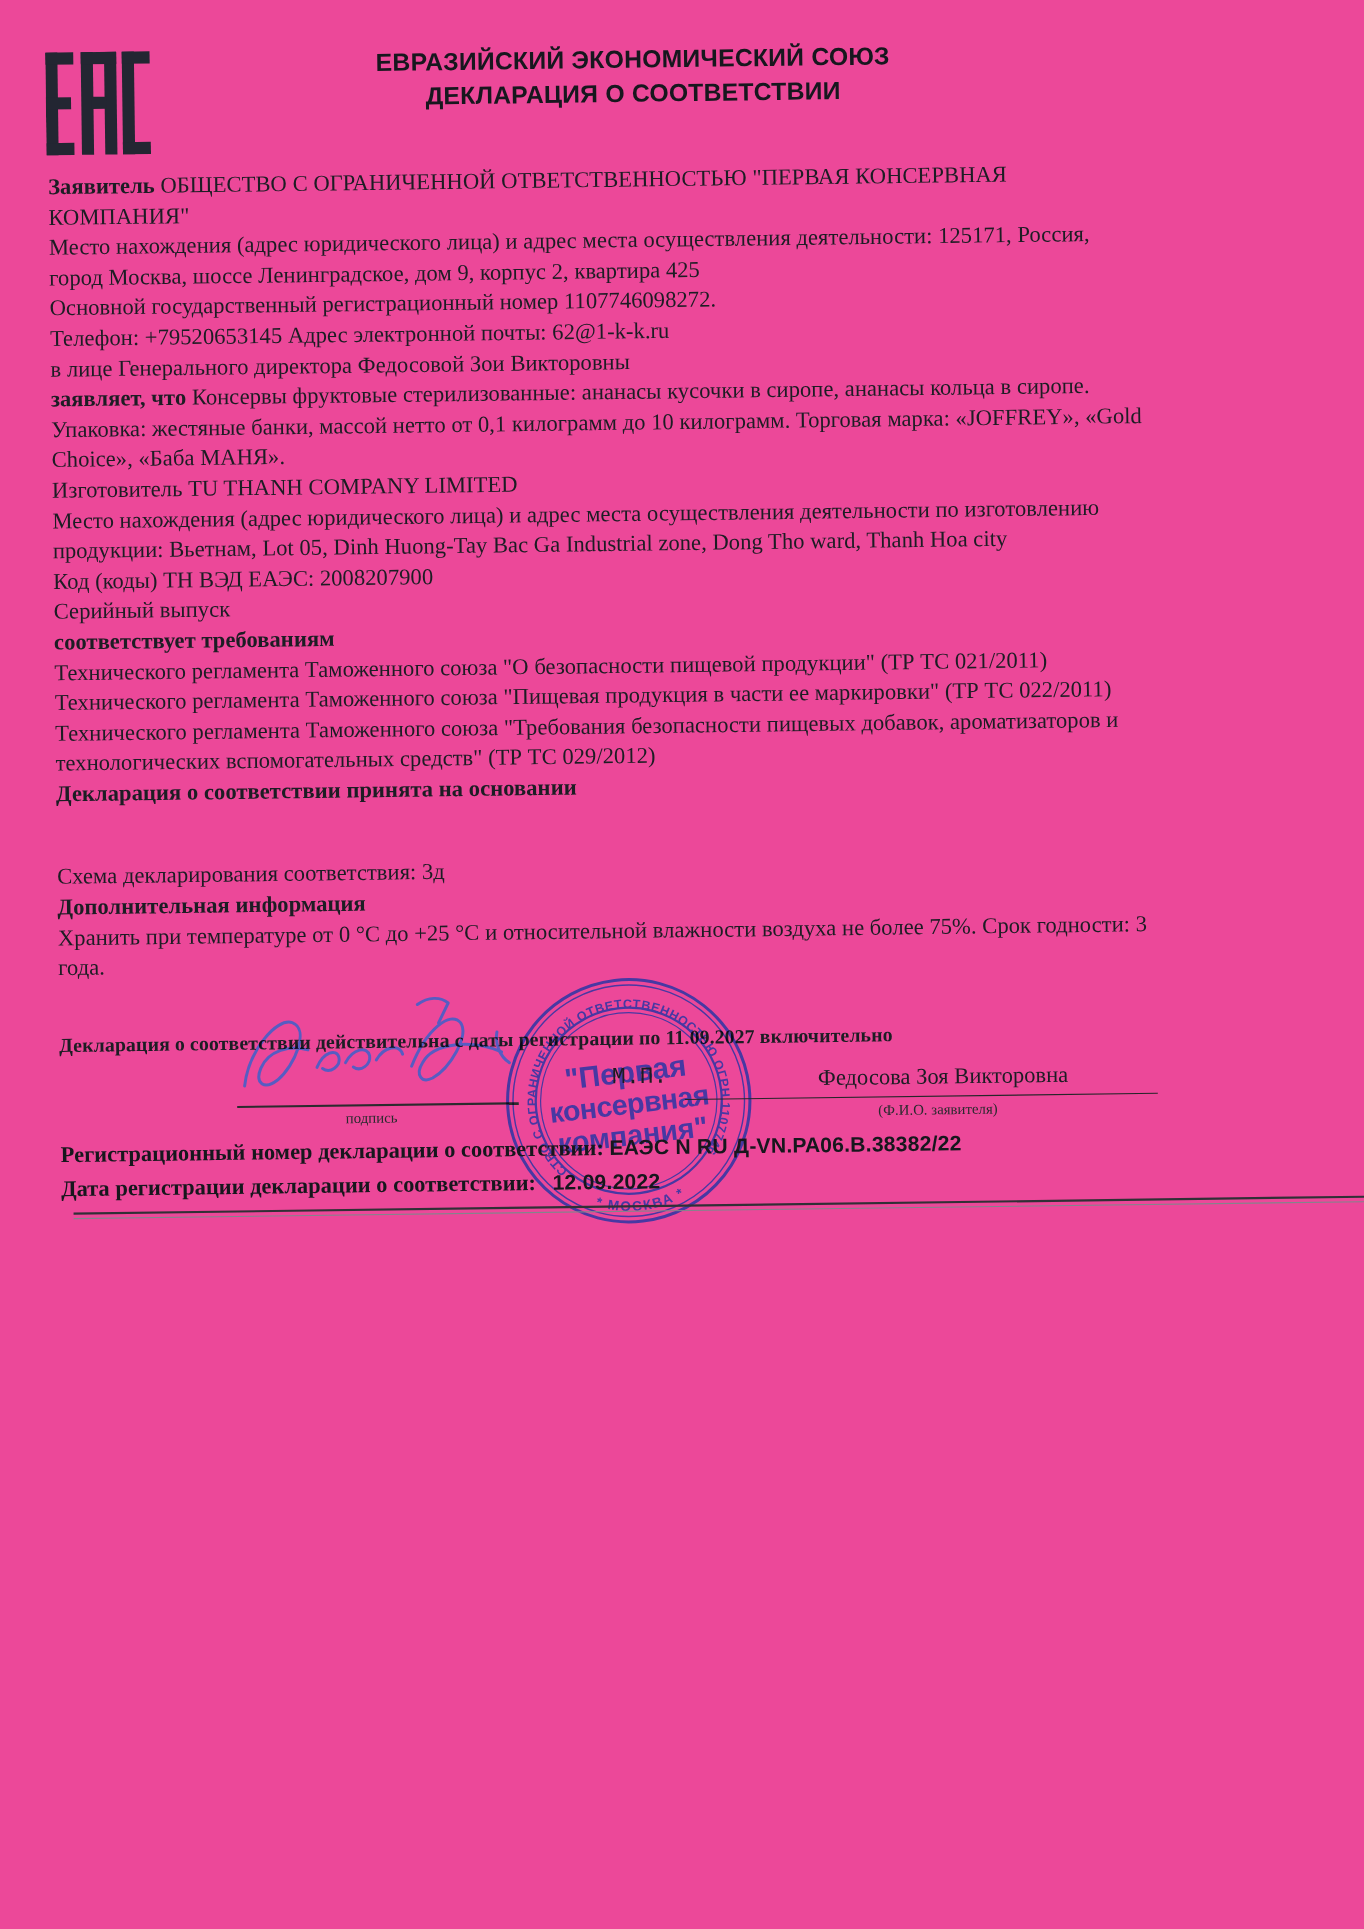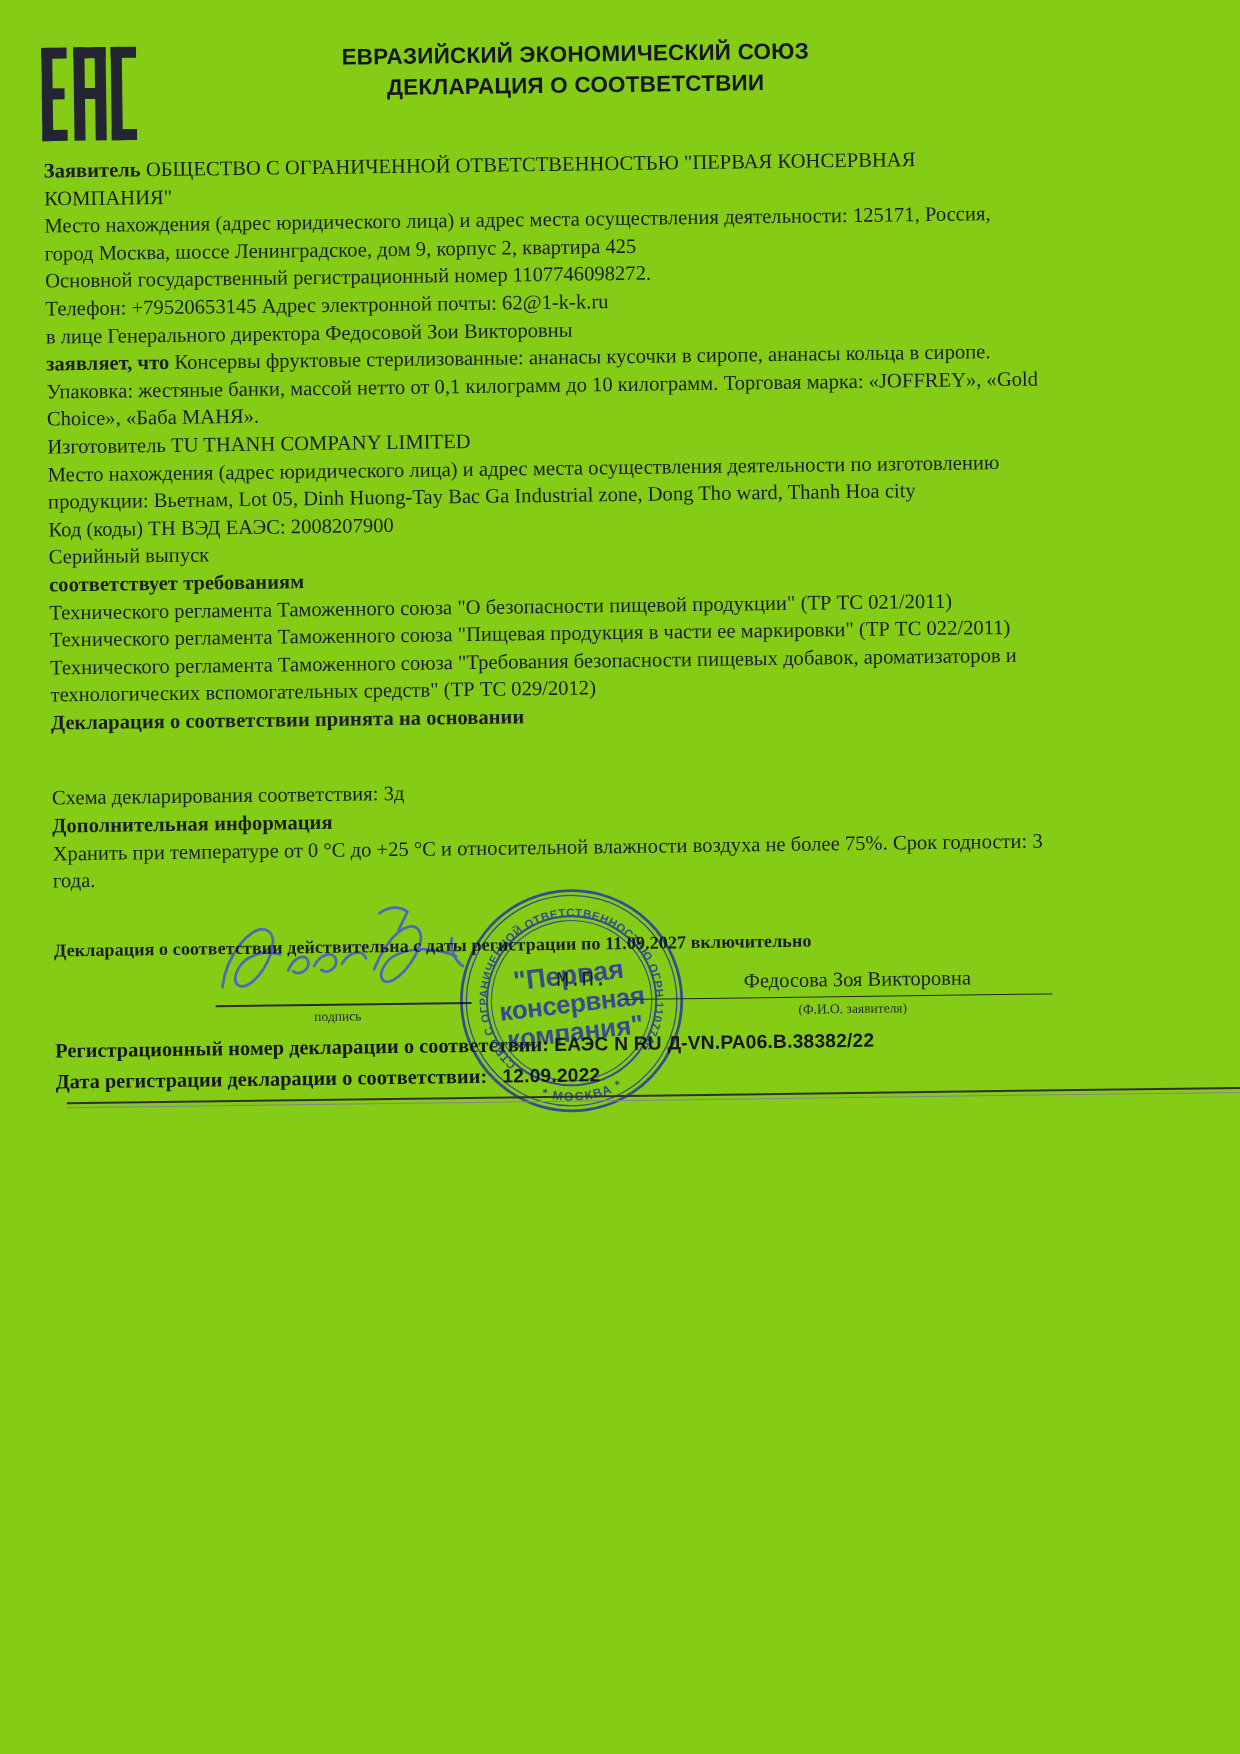--- a/index.html
+++ b/index.html
@@ -1,17 +1,17 @@
 <!DOCTYPE html>
 <html><head>
 <meta charset="utf-8">
 <style>
   html,body{margin:0;padding:0;background:#ffffff;}
   .page{
-    position:relative;width:1240px;height:1754px;background:#84cc16;
+    position:relative;width:1240px;height:1754px;background:#ec4899;
     overflow:hidden;font-family:"Liberation Serif",serif;color:#1d1d24;
   }
   .tilt{position:absolute;left:0;top:0;width:1240px;height:1754px;
     transform:rotate(-0.75deg);transform-origin:620px 420px;}
   
   .eac-logo{position:absolute;left:46px;top:33px;width:95px;height:108px;}
   .titles{
     position:absolute;left:170px;top:38px;width:820px;text-align:center;
     font-family:"Liberation Sans",sans-serif;font-weight:bold;
     font-size:22.5px;line-height:31px;color:#17171e;letter-spacing:.2px;

